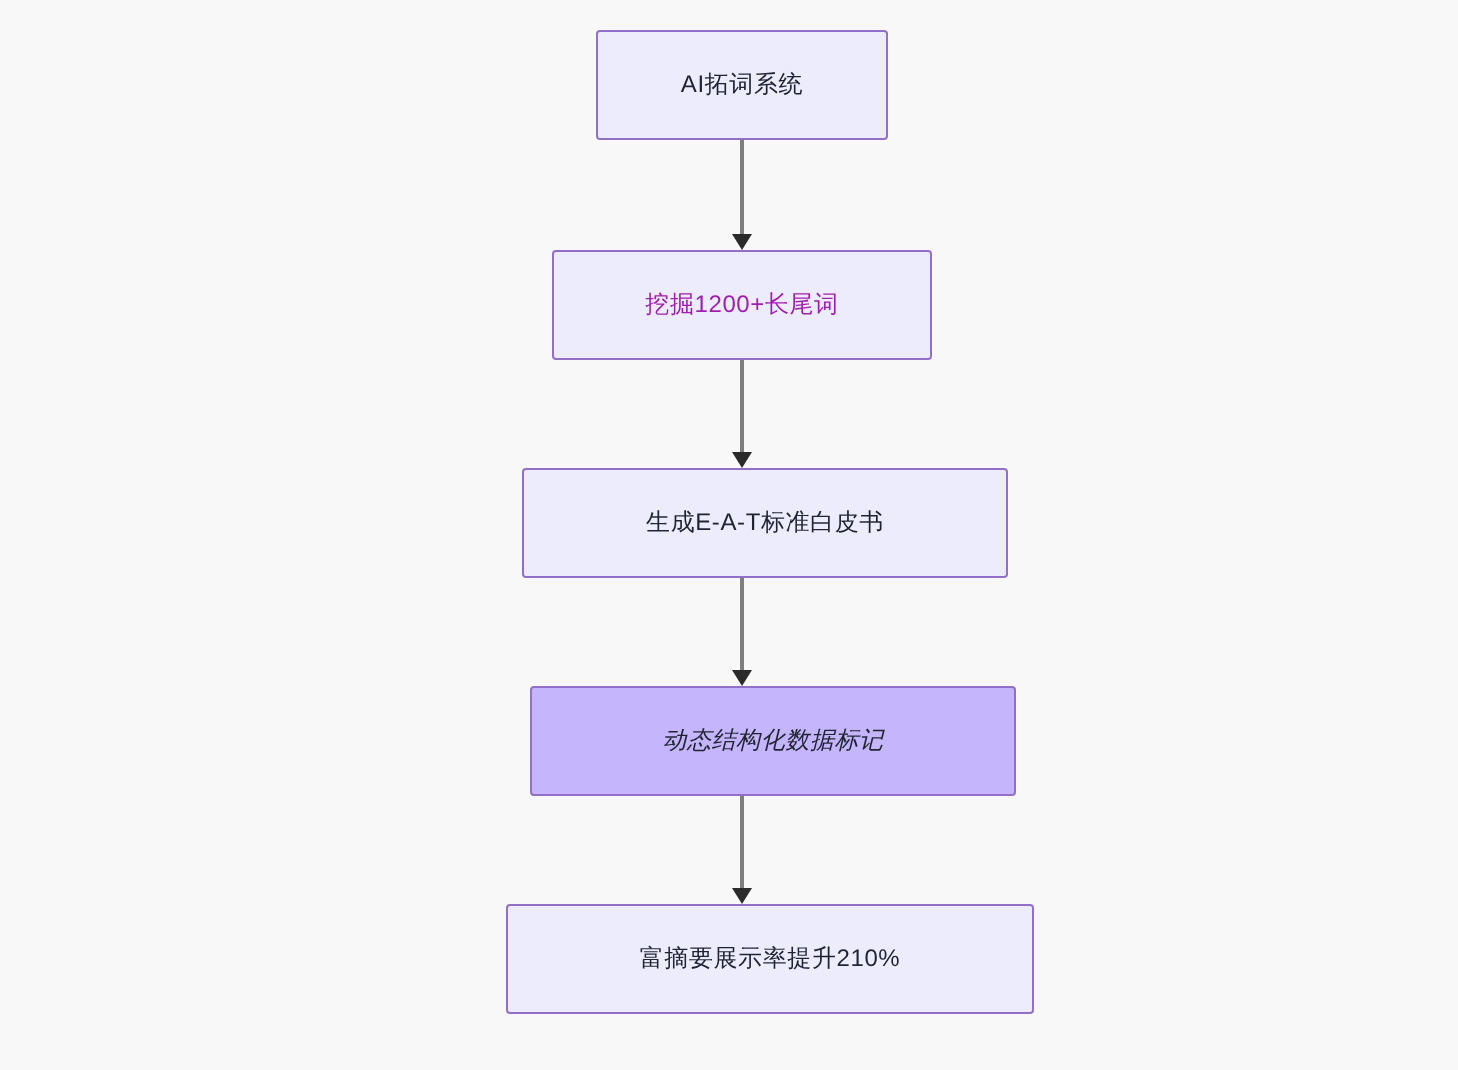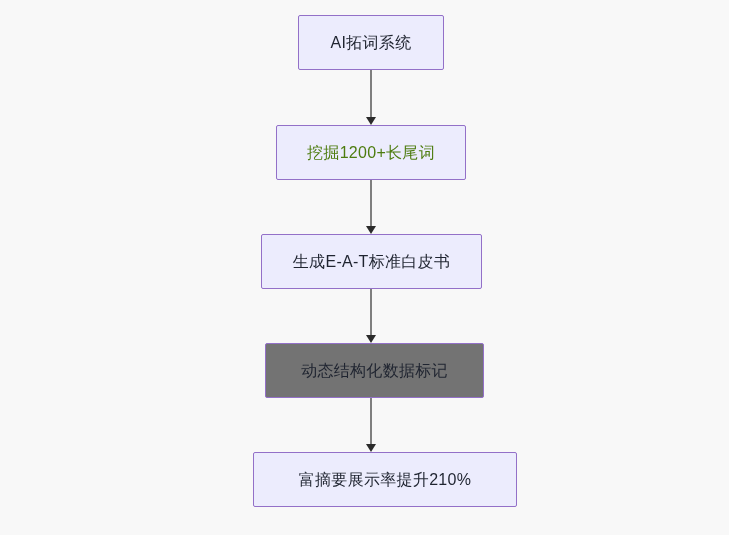--- a/index.html
+++ b/index.html
@@ -23,21 +23,21 @@
   .node {
     position: absolute;
     box-sizing: border-box;
     background: #ececfd;
     border: 1.6px solid #9370c8;
     border-radius: 2px;
     display: flex;
     align-items: center;
     justify-content: center;
     color: #1f2430;
-    font-size: 16px;
+    font-size: 12px;
     line-height: 1.2;
     letter-spacing: 0.3px;
     white-space: nowrap;
     user-select: none;
   }
 
   .node-label {
     display: block;
     text-align: center;
   }
@@ -86,26 +86,26 @@
     <div class="edge-arrow" style="border-top-color: rgb(43, 43, 43);"></div>
   </div>
   <div class="edge" style="left: 371px; top: 398px; height: 54px;">
     <div class="edge-line" style="height: 46px; background: rgb(127, 127, 127);"></div>
     <div class="edge-arrow" style="border-top-color: rgb(43, 43, 43);"></div>
   </div>
 
   <div class="node" style="left: 298px; top: 15px; width: 146px; height: 55px; background: rgb(236, 236, 253); border-color: rgb(147, 112, 200); color: rgb(31, 36, 48);">
     <span class="node-label">AI拓词系统</span>
   </div>
-  <div class="node" style="left: 276px; top: 125px; width: 190px; height: 55px; background: rgb(236, 236, 253); border-color: rgb(147, 112, 200); color: #4d7c0f;">
+  <div class="node" style="left: 276px; top: 125px; width: 190px; height: 55px; background: rgb(236, 236, 253); border-color: rgb(147, 112, 200); color: #a21caf;">
     <span class="node-label">挖掘1200+长尾词</span>
   </div>
-  <div class="node" style="left: 261px; top: 234px; width: 221px; height: 55px; background: rgb(236, 236, 253); border-color: rgb(147, 112, 200); color: rgb(31, 36, 48);">
+  <div class="node" style="left: 261px; top: 234px; width: 243px; height: 55px; background: rgb(236, 236, 253); border-color: rgb(147, 112, 200); color: rgb(31, 36, 48);">
     <span class="node-label">生成E-A-T标准白皮书</span>
   </div>
-  <div class="node" style="left: 265px; top: 343px; width: 219px; height: 55px; background: #737373; border-color: rgb(147, 112, 200); color: rgb(31, 36, 48);">
+  <div class="node" style="left: 265px; top: 343px; width: 243px; height: 55px; background: #c4b5fd; border-color: rgb(147, 112, 200); color: rgb(31, 36, 48); font-style: italic;">
     <span class="node-label">动态结构化数据标记</span>
   </div>
   <div class="node" style="left: 253px; top: 452px; width: 264px; height: 55px; background: rgb(236, 236, 253); border-color: rgb(147, 112, 200); color: rgb(31, 36, 48);">
     <span class="node-label">富摘要展示率提升210%</span>
   </div>
 
 </div>
 
 </body></html>

